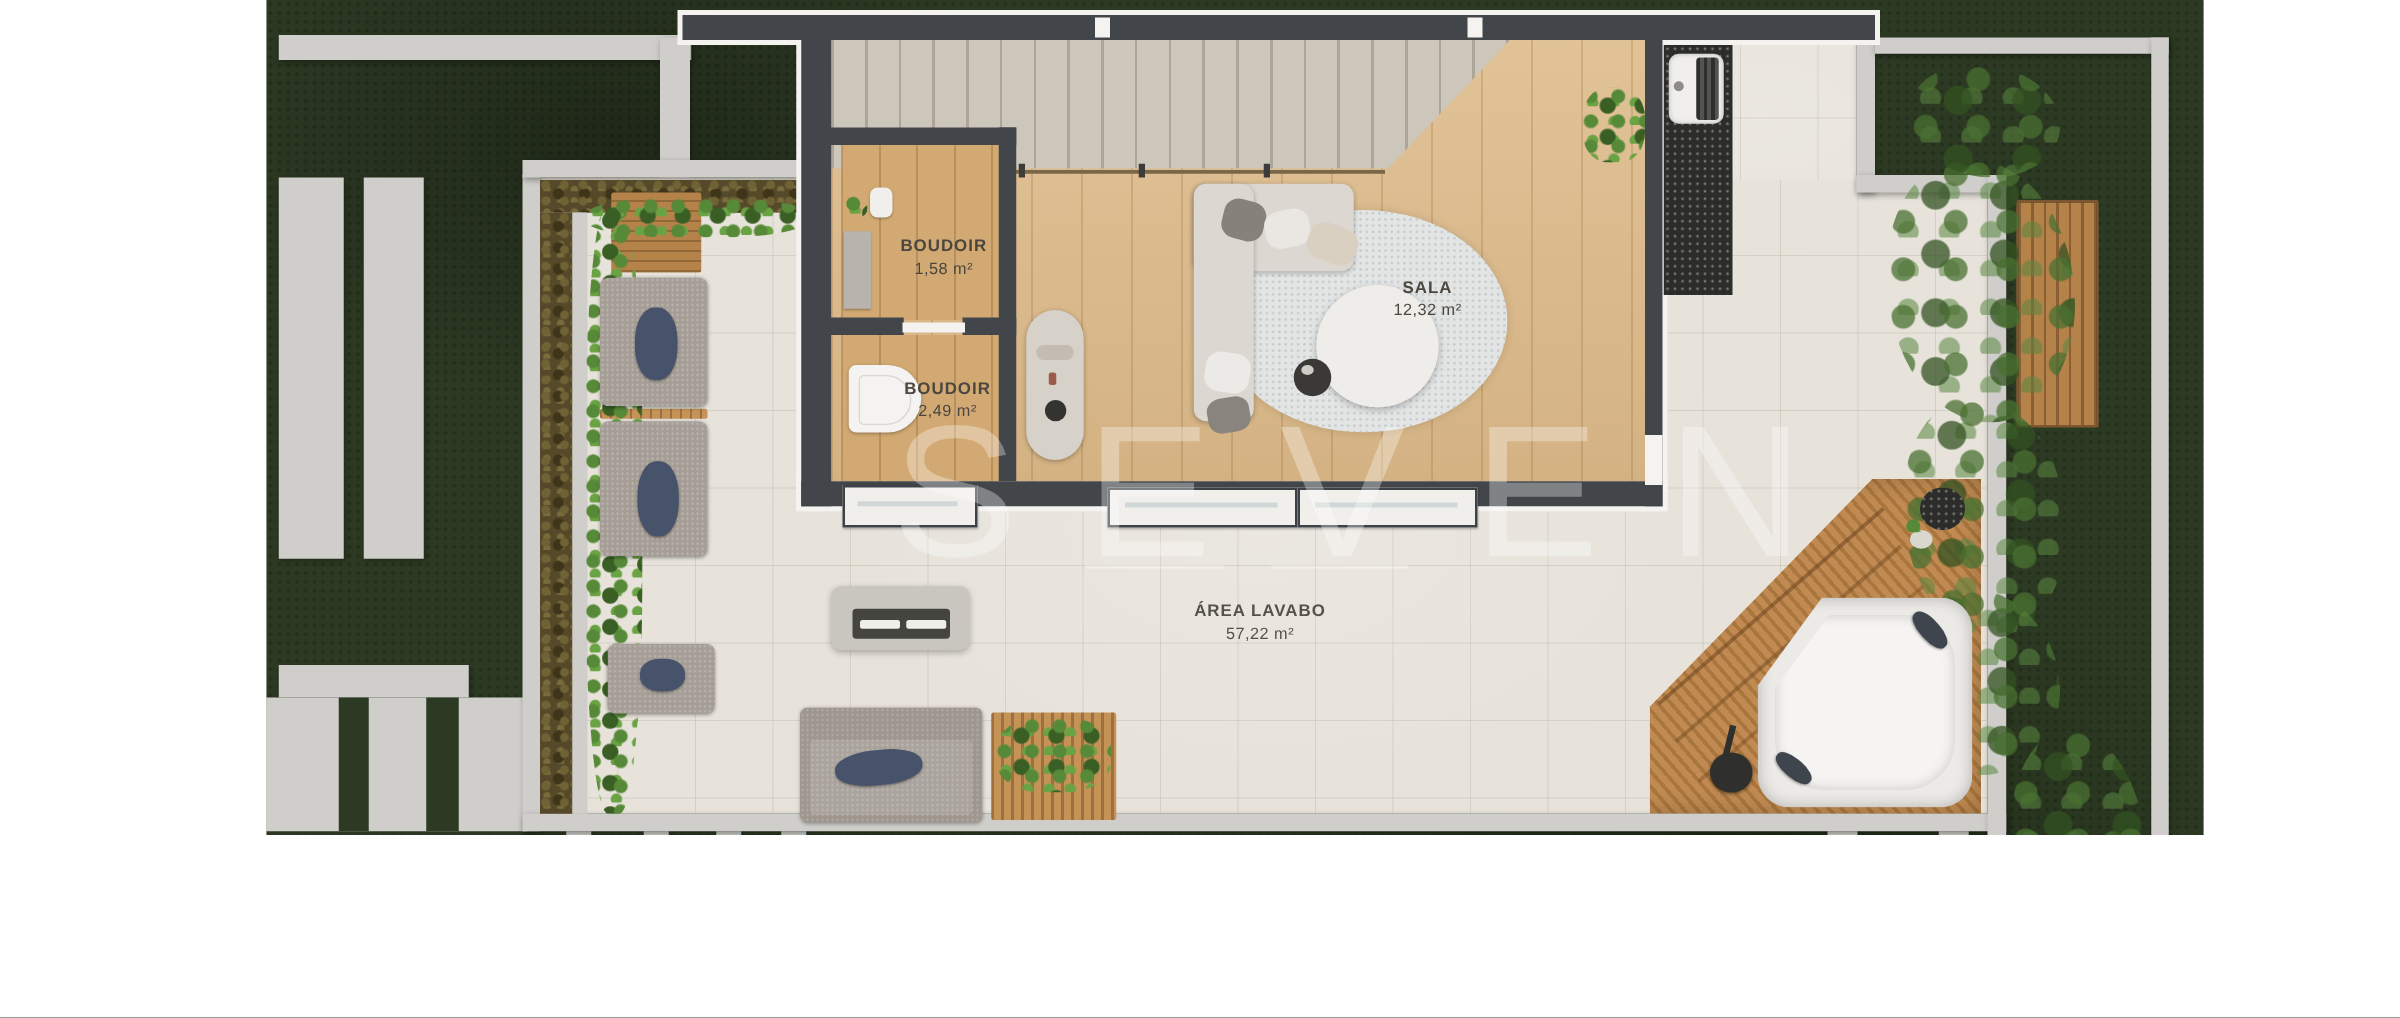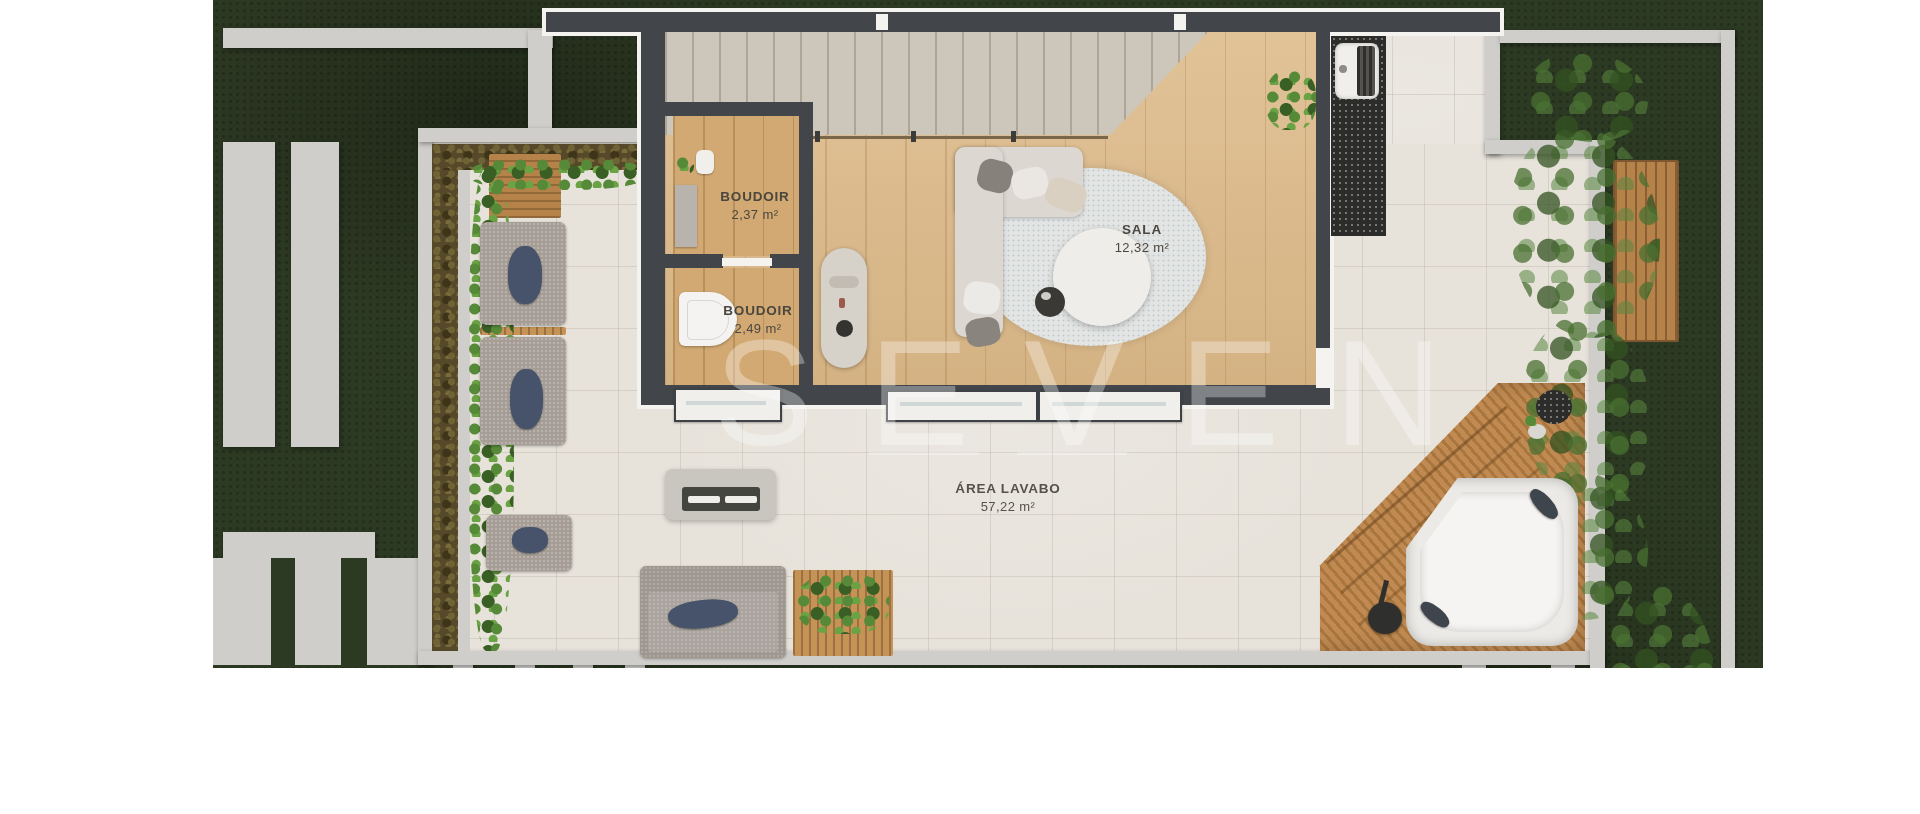--- a/index.html
+++ b/index.html
@@ -255,21 +255,21 @@
   <div class="abs tropical z12" style="left:1580px;top:585px;width:110px;height:200px;"></div>
   <div class="abs tropical z12" style="left:1500px;top:52px;width:120px;height:90px;"></div>
 
   <div class="abs tropical z8" style="left:630px;top:694px;width:240px;height:96px;"></div>
   <div class="abs tropical z8" style="left:880px;top:700px;width:260px;height:90px;"></div>
   <div class="abs tropical z8" style="left:1140px;top:690px;width:240px;height:100px;"></div>
   <div class="abs tropical z8" style="left:1380px;top:700px;width:180px;height:88px;"></div>
 
   <div class="label" style="left:647px;top:189px;width:160px;">
     <div class="nm">BOUDOIR</div>
-    <div class="ar">2,37 m²</div>
+    <div class="ar">1,58 m²</div>
   </div>
   <div class="label" style="left:650px;top:303px;width:160px;">
     <div class="nm">BOUDOIR</div>
     <div class="ar">2,49 m²</div>
   </div>
   <div class="label" style="left:1034px;top:222px;width:160px;">
     <div class="nm">SALA</div>
     <div class="ar">12,32 m²</div>
   </div>
   <div class="label" style="left:880px;top:481px;width:200px;color:#55524b;">

